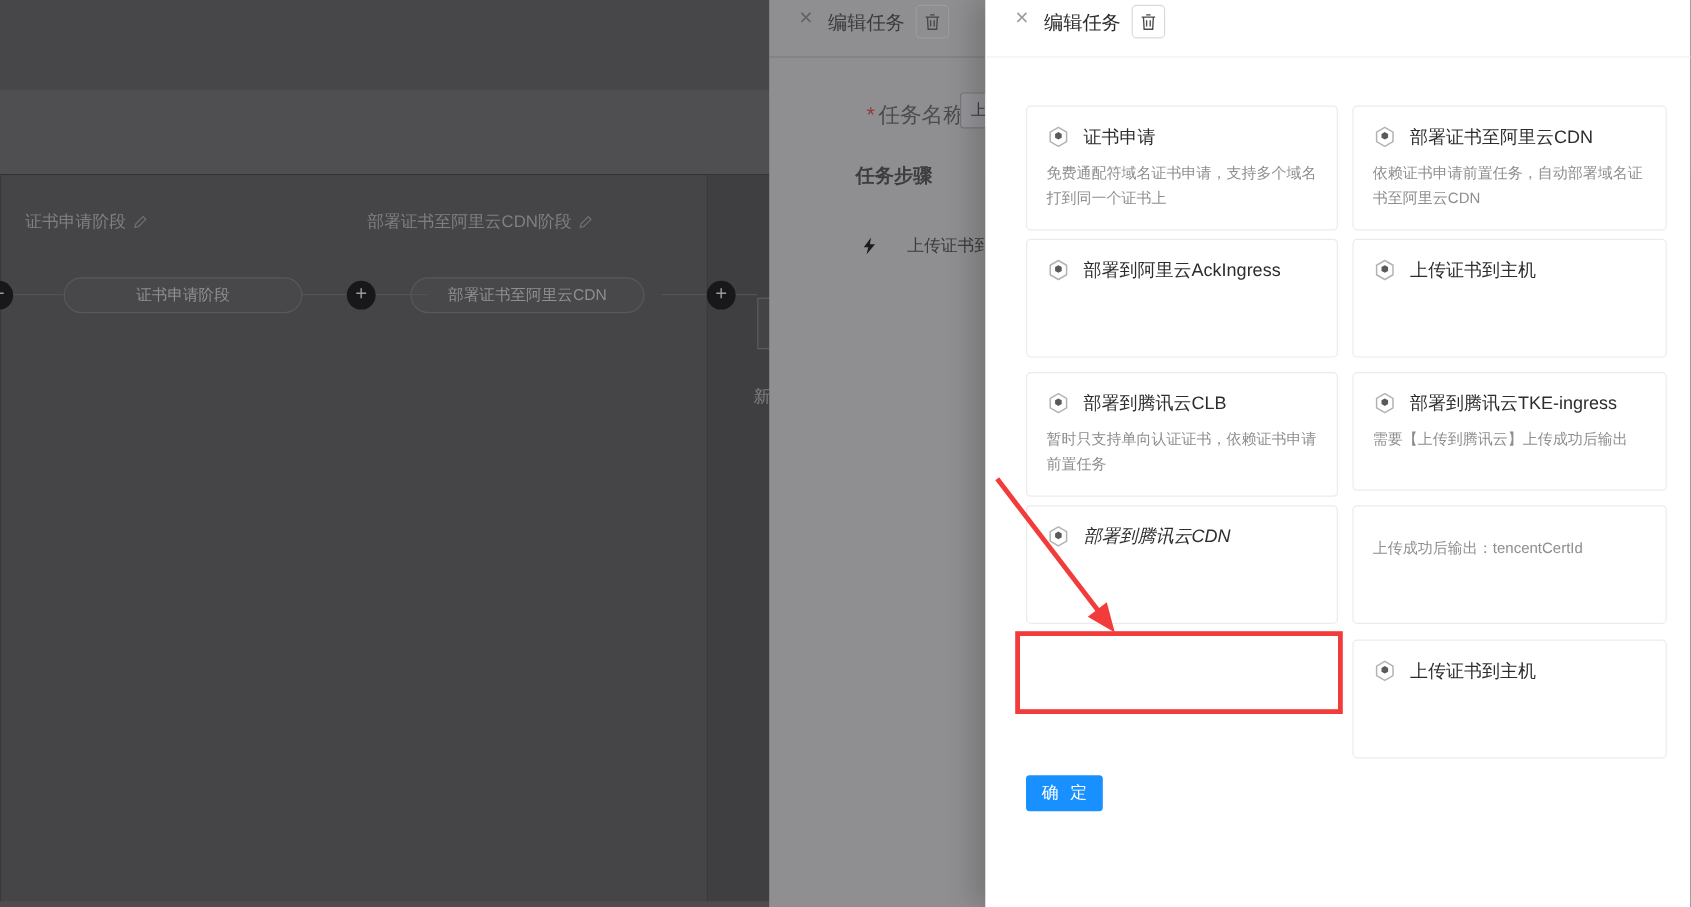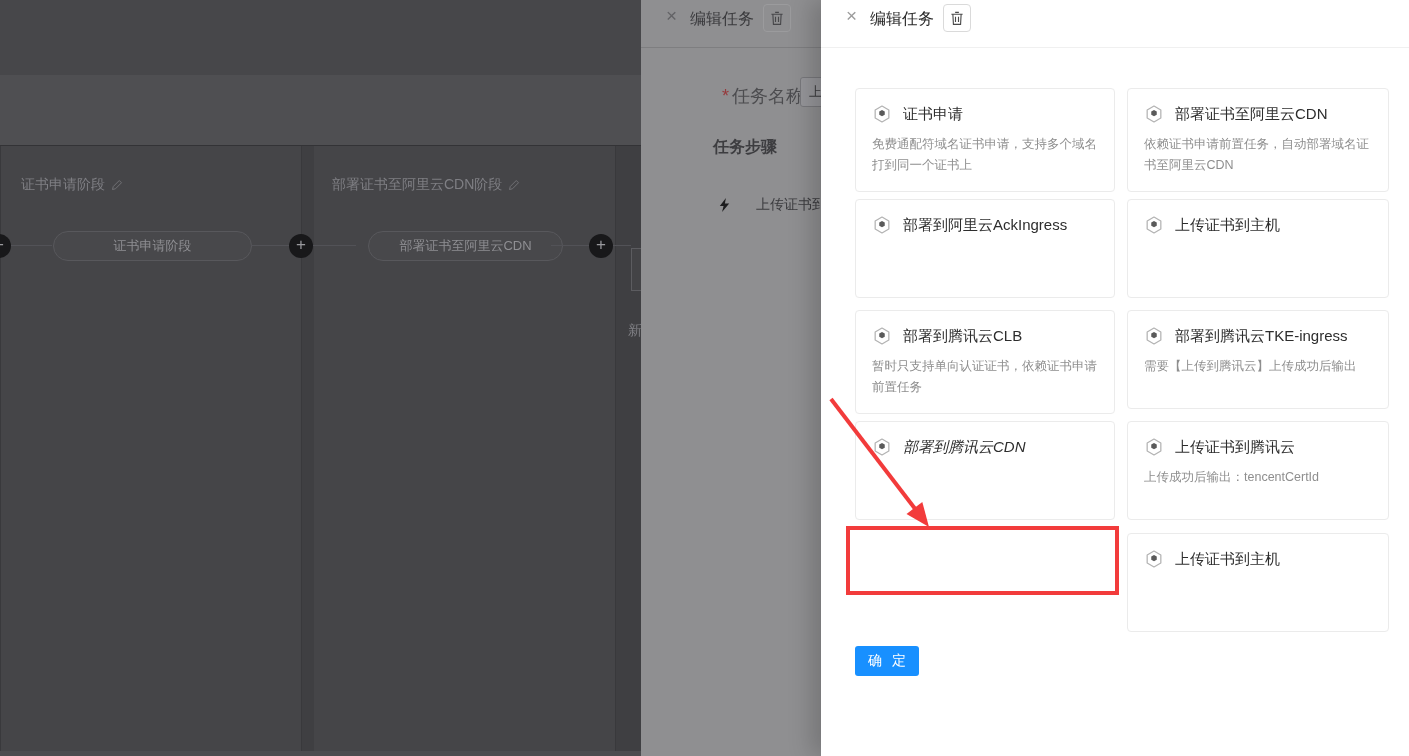--- a/index.html
+++ b/index.html
@@ -8,21 +8,21 @@
     position:relative;width:1409px;height:756px;overflow:hidden;
     font-family:"Liberation Sans","DejaVu Sans",sans-serif;
     background:#3f3f42;
   }
   
   .band1{position:absolute;left:0;top:0;width:1409px;height:75px;background:#47474a;}
   .band2{position:absolute;left:0;top:75px;width:1409px;height:71px;background:#4f4f52;border-bottom:1px solid #333336;}
   .workflow{position:absolute;left:0;top:146px;width:1409px;height:605px;background:#3f3f42;}
   .stage-col{position:absolute;top:0;height:605px;background:#454548;border-left:1px solid #39393c;border-right:1px solid #39393c;}
   .col1{left:0;width:302px;}
-  .col2{left:314px;width:302px;border-left:none;}
+  .col2{left:288px;width:302px;border-left:none;}
   .bottom-strip{position:absolute;left:0;top:751px;width:1409px;height:5px;background:#4c4c4f;}
   .stage-title{position:absolute;top:30px;font-size:14px;color:#7f7f84;white-space:nowrap;display:flex;align-items:center;gap:6px;}
   .stage3-clip{position:absolute;left:628px;top:176px;width:13px;overflow:hidden;font-size:14px;color:#7f7f84;white-space:nowrap;}
   .task-pill{position:absolute;top:85px;height:30px;border-radius:15px;background:#48484b;border:1px solid #58585c;
     color:#8f8f93;font-size:13px;display:flex;align-items:center;justify-content:center;white-space:nowrap;}
   .pill1{left:52px;width:199px;}
   .pill2{left:356px;width:195px;}
   .plus-circle{position:absolute;top:88px;width:24px;height:24px;border-radius:50%;background:#18181a;
     color:#9a9a9e;font-size:17px;line-height:22px;text-align:center;}
   .connector{position:absolute;top:99px;height:1px;background:#525257;}
@@ -209,27 +209,20 @@
       <div class="card-head">
           <svg width="20" height="20" viewBox="0 0 24 24">
             <path d="M12 2.5 20.2 7.25 V16.75 L12 21.5 3.8 16.75 V7.25 Z" fill="none" stroke="#b3b3b3" stroke-width="1.5" stroke-linejoin="round"></path>
             <path d="M12 7.2l3.3 1.9v3.8L12 14.8l-3.3-1.9V9.1z" fill="#5a5a5a"></path>
           </svg>
         <span class="card-title">部署到腾讯云CDN</span>
         </div>
 
     </div>
     <div class="card rcol" style="left:306px;top:421px;">
-      <div class="card-head">
-          <svg width="20" height="20" viewBox="0 0 24 24">
-            <path d="M12 2.5 20.2 7.25 V16.75 L12 21.5 3.8 16.75 V7.25 Z" fill="none" stroke="#b3b3b3" stroke-width="1.5" stroke-linejoin="round"></path>
-            <path d="M12 7.2l3.3 1.9v3.8L12 14.8l-3.3-1.9V9.1z" fill="#5a5a5a"></path>
-          </svg>
-        <span class="card-title">上传证书到腾讯云</span>
-        </div>
       <div class="card-desc">上传成功后输出：tencentCertId</div>
     </div>
 
     <div class="card rcol" style="left:306px;top:533px;">
       <div class="card-head">
           <svg width="20" height="20" viewBox="0 0 24 24">
             <path d="M12 2.5 20.2 7.25 V16.75 L12 21.5 3.8 16.75 V7.25 Z" fill="none" stroke="#b3b3b3" stroke-width="1.5" stroke-linejoin="round"></path>
             <path d="M12 7.2l3.3 1.9v3.8L12 14.8l-3.3-1.9V9.1z" fill="#5a5a5a"></path>
           </svg>
         <span class="card-title">上传证书到主机</span>

